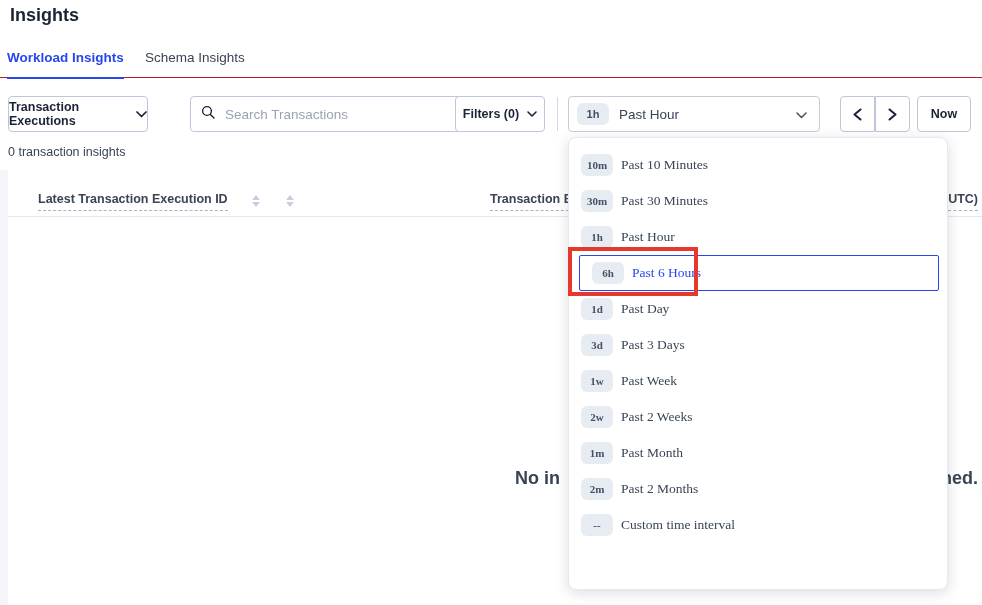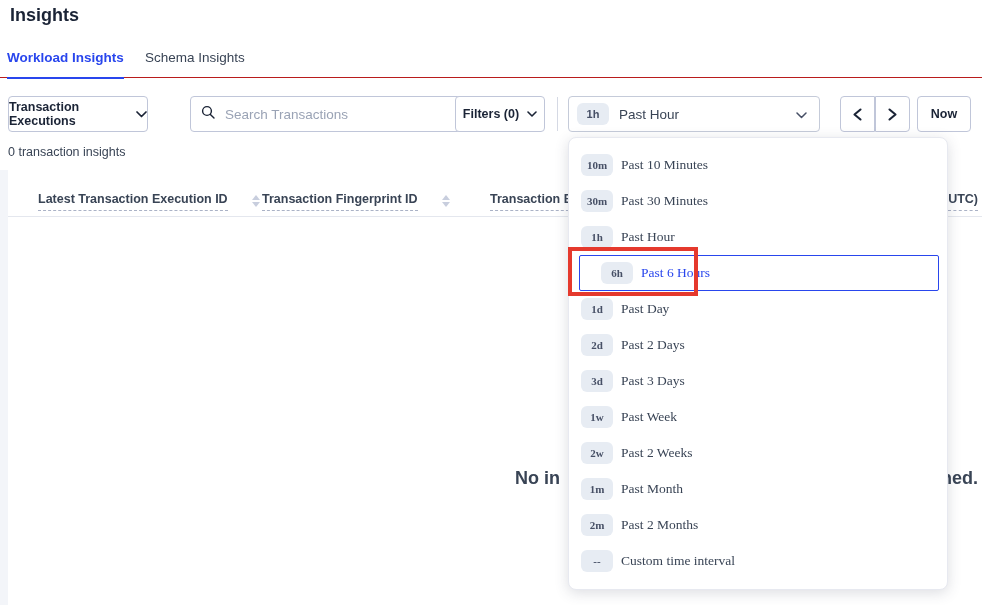--- a/index.html
+++ b/index.html
@@ -52,21 +52,21 @@
   .head-rule{position:absolute;left:8px;top:216px;width:974px;height:1px;background:#e4e7ee;}
 
   
   .empty-left{position:absolute;left:515px;top:468px;font-size:18px;font-weight:bold;color:#394455;white-space:nowrap;z-index:1;}
   .empty-right{position:absolute;right:4px;top:468px;font-size:18px;font-weight:bold;color:#394455;white-space:nowrap;z-index:1;}
 
   
   .dropdown{position:absolute;left:568px;top:137px;width:380px;height:453px;box-sizing:border-box;background:#fff;border:1px solid #e7e9f0;border-radius:8px;box-shadow:0 3px 14px rgba(60,66,87,0.18);z-index:10;padding-top:9px;}
   .dd-row{height:36px;display:flex;align-items:center;padding-left:12px;cursor:pointer;box-sizing:border-box;font-family:Liberation Serif, serif;}
   .dd-row .dd-label{margin-left:8px;font-size:13.5px;color:#394455;}
-  .dd-row.selected{margin:0 8px 0 10px;padding-left:21px;border:1px solid #2946ed;border-radius:2px;}
+  .dd-row.selected{margin:0 8px 0 10px;padding-left:12px;border:1px solid #2946ed;border-radius:2px;}
   .dd-row.selected .dd-label{color:#2946ed;}
 
   
   .annotation{position:absolute;left:568px;top:247px;width:130px;height:49px;box-sizing:border-box;border:4px solid #e5392d;z-index:20;pointer-events:none;}
 </style>
 </head>
 <body>
 
 <div class="app">
 
@@ -139,21 +139,20 @@
   <div class="left-strip"></div>
   <div class="table-head">
     <div class="th th-1">
       <span class="th-label">Latest Transaction Execution ID</span>
       <span class="sort">
           <span class="tri-up"></span>
           <span class="tri-down"></span>
         </span>
     </div>
     <div class="th th-2">
-      <span class="th-label">Transaction Fingerprint ID</span>
       <span class="sort">
           <span class="tri-up"></span>
           <span class="tri-down"></span>
         </span>
     </div>
     <div class="th th-3">
       <span class="th-label">Transaction Ex</span>
     </div>
     <div class="th th-4">
       <span class="th-label">UTC)</span>
@@ -179,24 +178,20 @@
     </div>
     <div class="dd-row selected">
       <span class="badge">6h</span>
       <span class="dd-label">Past 6 Hours</span>
     </div>
     <div class="dd-row">
       <span class="badge">1d</span>
       <span class="dd-label">Past Day</span>
     </div>
     <div class="dd-row">
-      <span class="badge">2d</span>
-      <span class="dd-label">Past 2 Days</span>
-    </div>
-    <div class="dd-row">
       <span class="badge">3d</span>
       <span class="dd-label">Past 3 Days</span>
     </div>
     <div class="dd-row">
       <span class="badge">1w</span>
       <span class="dd-label">Past Week</span>
     </div>
     <div class="dd-row">
       <span class="badge">2w</span>
       <span class="dd-label">Past 2 Weeks</span>

